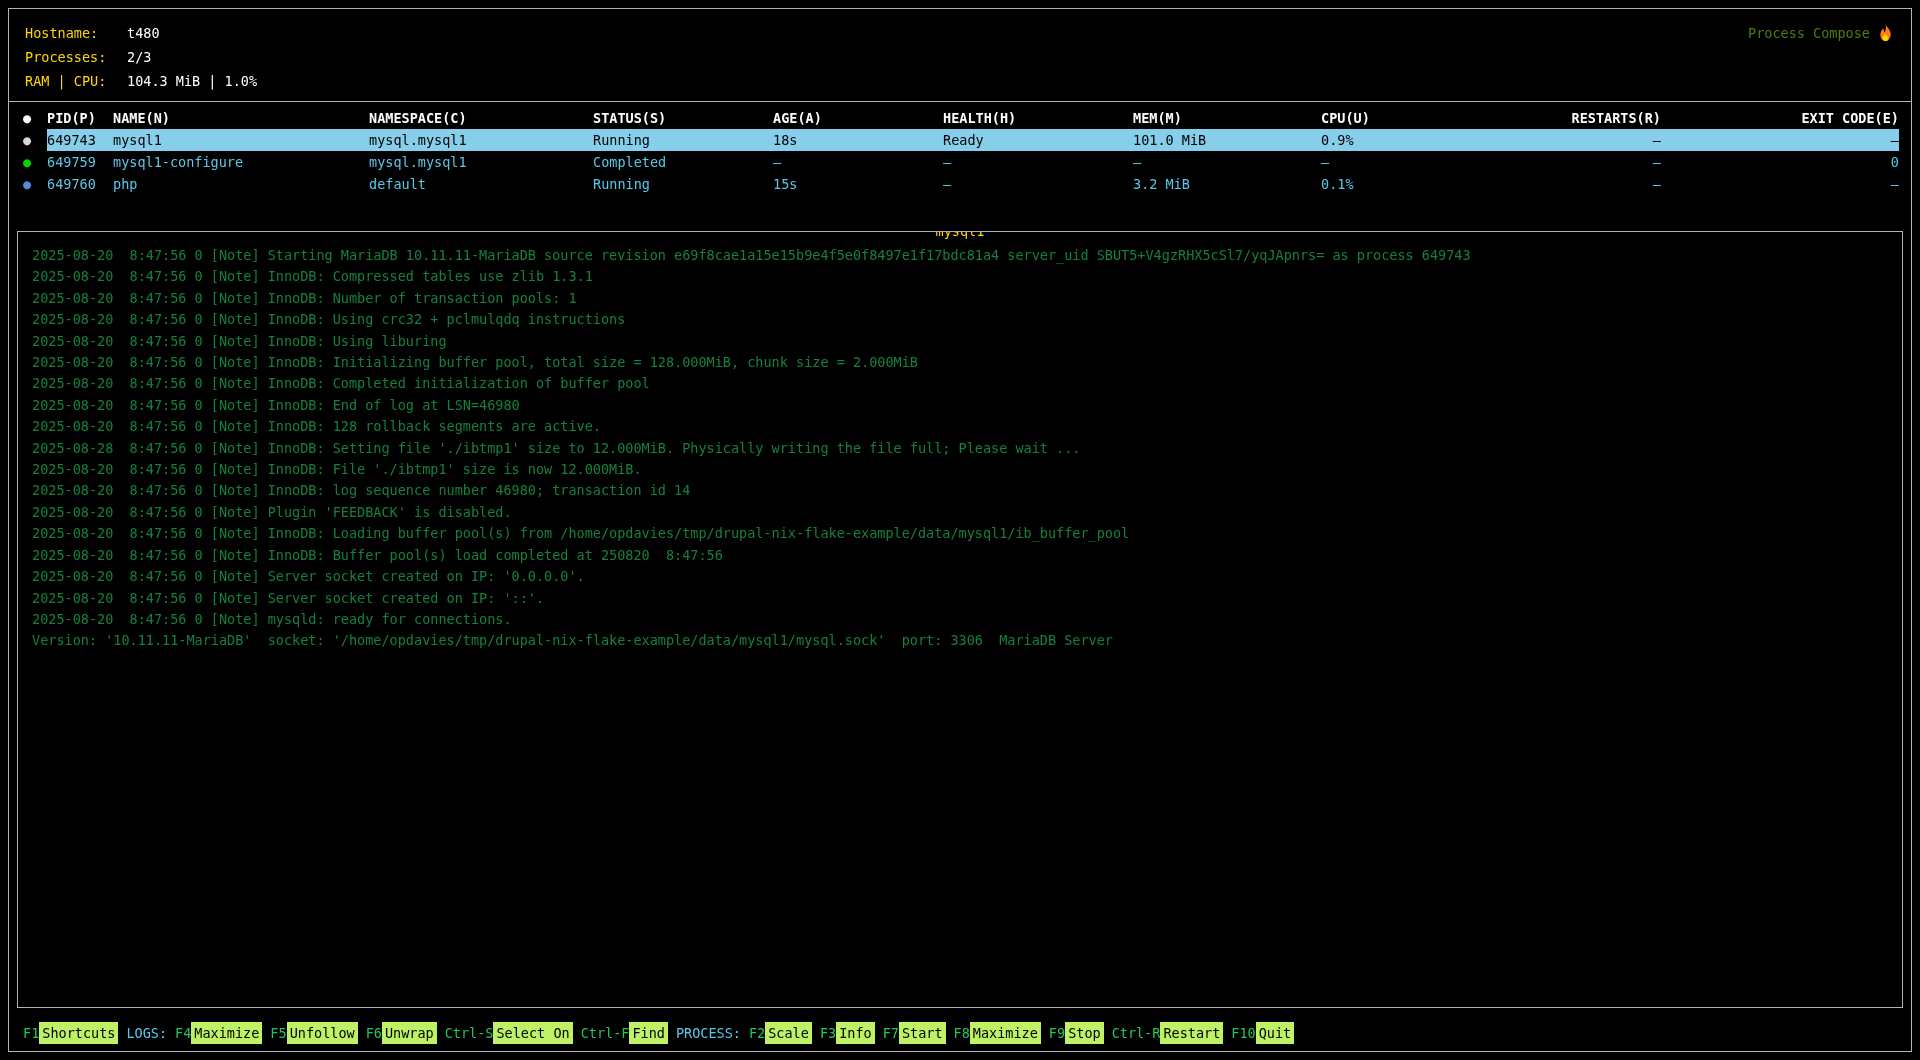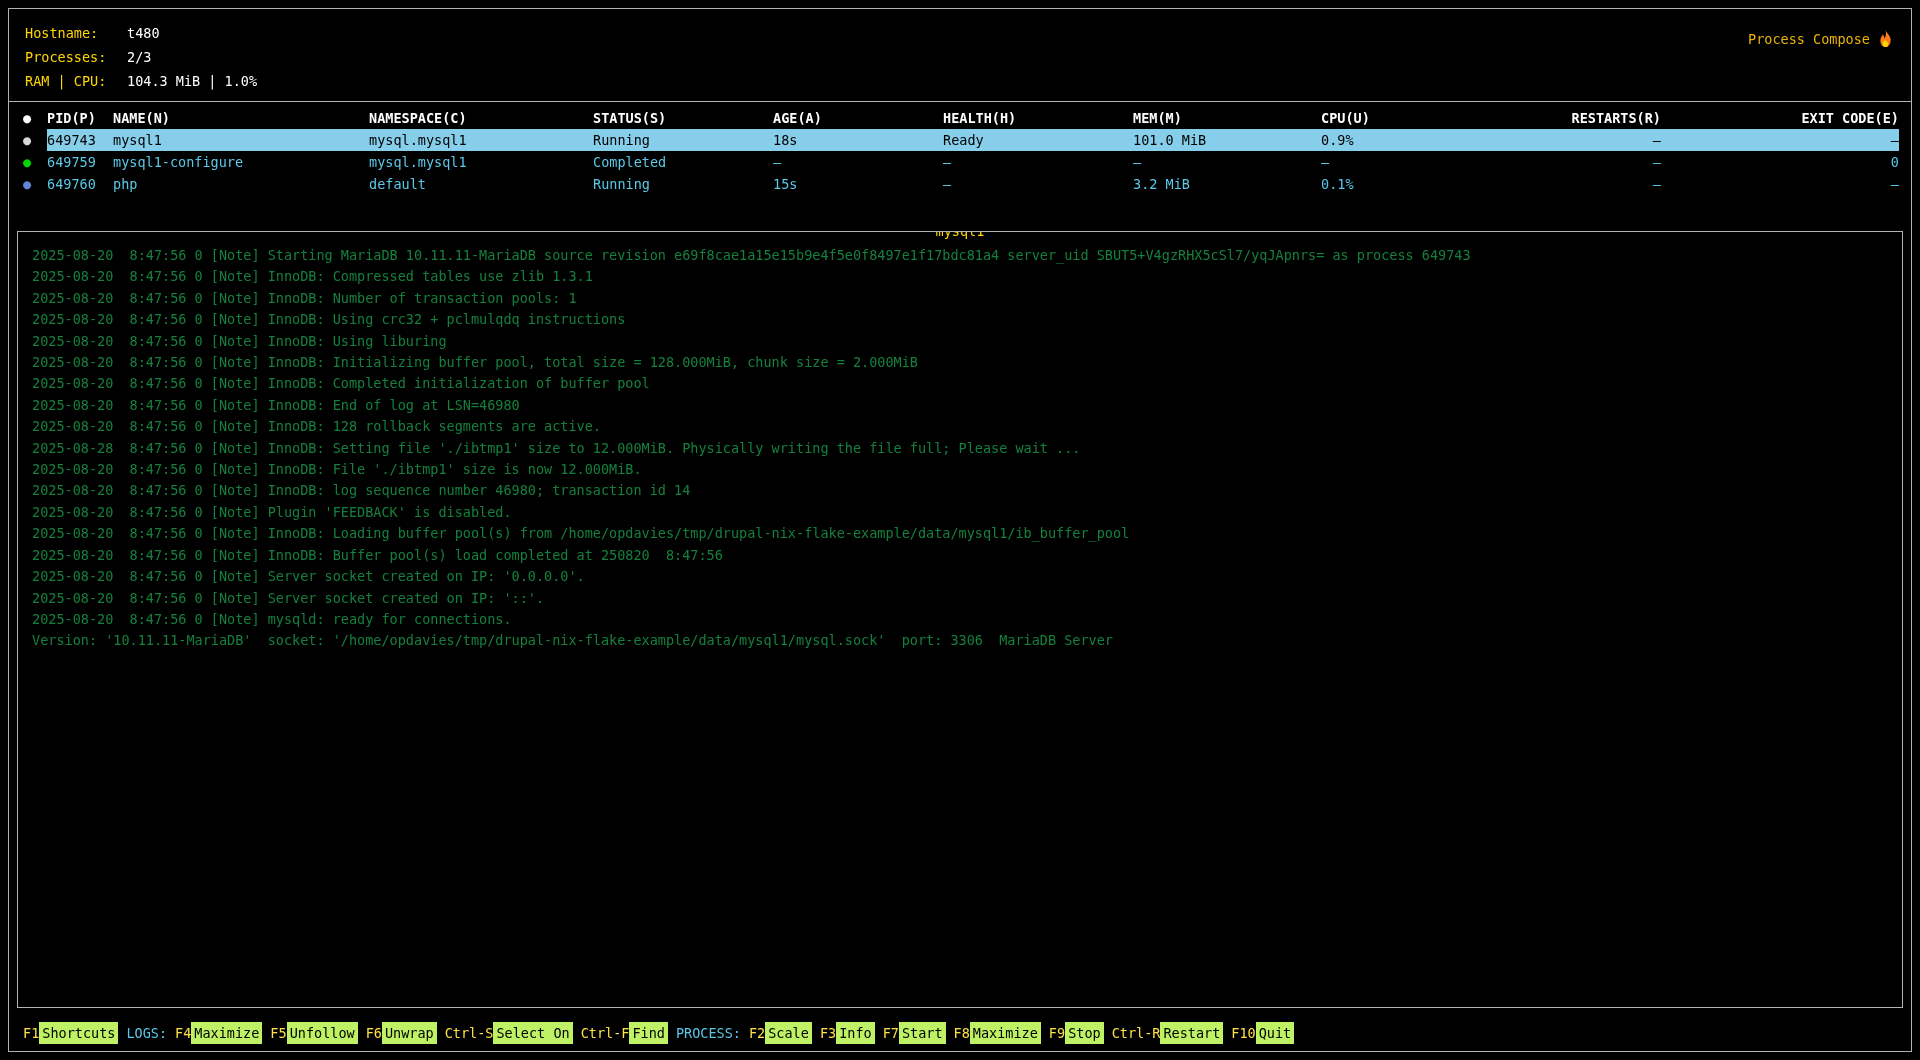--- a/index.html
+++ b/index.html
@@ -18,22 +18,22 @@
     border: 1px solid #b2b2b2;
     display: flex;
     flex-direction: column;
   }
   
   .hdr { position: relative; padding: 12px 16px 4px; flex: none; }
   .hdr-line { line-height: 24px; white-space: pre; }
   .hdr-label { display: inline-block; width: 102px; color: #ffd700; }
   .hdr-value { color: #ffffff; }
   .app-title {
-    position: absolute; top: 18px; right: 18px;
-    color: #eab308; line-height: 24px;
+    position: absolute; top: 12px; right: 18px;
+    color: #4d7c0f; line-height: 24px;
     display: flex; align-items: center; gap: 8px;
   }
   .divider { border-top: 1px solid #b2b2b2; margin-top: 4px; flex: none; }
   
   .tbl { padding: 5px 12px 0; flex: none; }
   .trow {
     display: grid;
     grid-template-columns: 26px 66px 256px 224px 180px 170px 190px 188px 170px 170px 1fr;
     line-height: 22px; height: 22px;
     white-space: pre;
@@ -62,21 +62,21 @@
   .logline { line-height: 21.4px; white-space: pre; color: #15803d; }
   
   .sbar {
     flex: none;
     padding: 0 14px 7px;
     display: flex; align-items: center;
     white-space: pre;
     line-height: 22px;
   }
   .seg { margin-right: 8px; display: inline-flex; }
-  .skey { color: #fde047; }
+  .skey { color: #22c55e; }
   .scat { color: #5bc8e8; }
   .schip { background: #bef264; color: #000; padding: 0 3px; cursor: pointer; }
 </style>
 </head>
 <body>
 
 <div class="outer">
 
   <div class="hdr">
     <div class="hdr-line"><span class="hdr-label">Hostname:</span><span class="hdr-value">t480</span></div>

